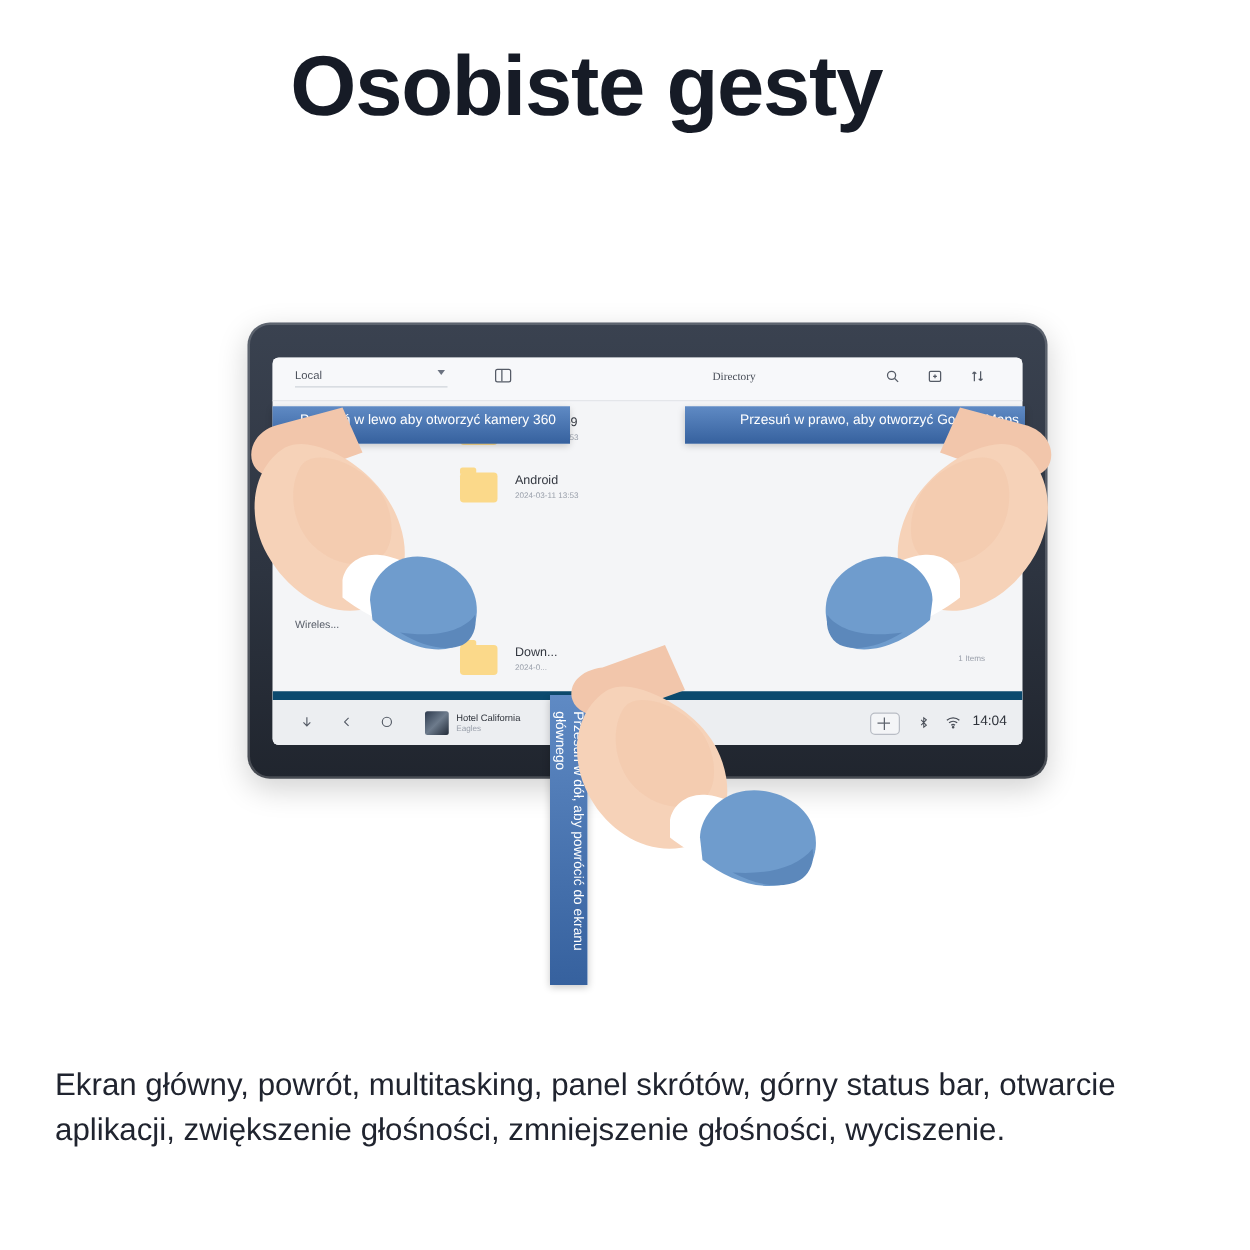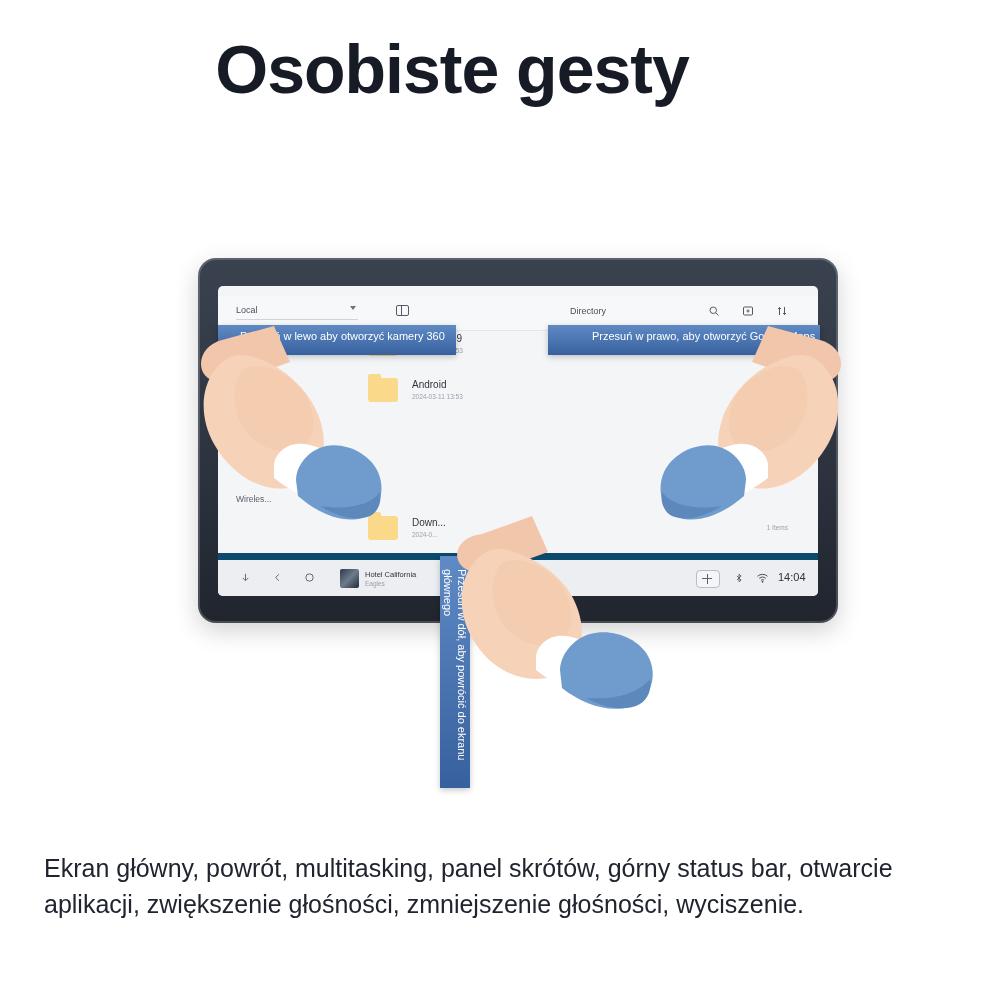--- a/index.html
+++ b/index.html
@@ -19,21 +19,21 @@
   .page {
     position: relative;
     width: 1000px;
     height: 1000px;
   }
 
   
   .headline {
     position: absolute;
     top: 30px;
-    left: 0;
+    left: 17px;
     width: 904px;
     text-align: center;
     font-size: 68px;
     font-weight: bold;
     letter-spacing: -1px;
     color: #161b26;
   }
   .subhead {
     position: absolute;
     top: 138px;
@@ -94,21 +94,20 @@
   }
 
   
   .app-topbar {
     position: absolute;
     left: 0; top: 0;
     width: 600px;
     height: 34px;
     background: #f7f8fa;
     border-bottom: 1px solid #e4e6ea;
-    margin-top: 10px;
   }
   .src-select {
     position: absolute;
     left: 18px;
     top: 9px;
     width: 122px;
     font-size: 9px;
     color: #4a4f59;
     border-bottom: 1px solid #cfd3da;
     padding-bottom: 4px;
@@ -138,20 +137,21 @@
     left: 4px; top: 0; bottom: 0;
     width: 1.2px;
     background: #555b66;
   }
   .dir-label {
     position: absolute;
     left: 352px;
     top: 10px;
     font-size: 9px;
     color: #4a4f59;
+    font-family: Liberation Serif, serif;
   }
   .tb-ico {
     position: absolute;
     top: 9px;
     width: 12px;
     height: 12px;
     color: #555b66;
   }
   .tb-search { left: 490px; }
   .tb-add { left: 524px; }

